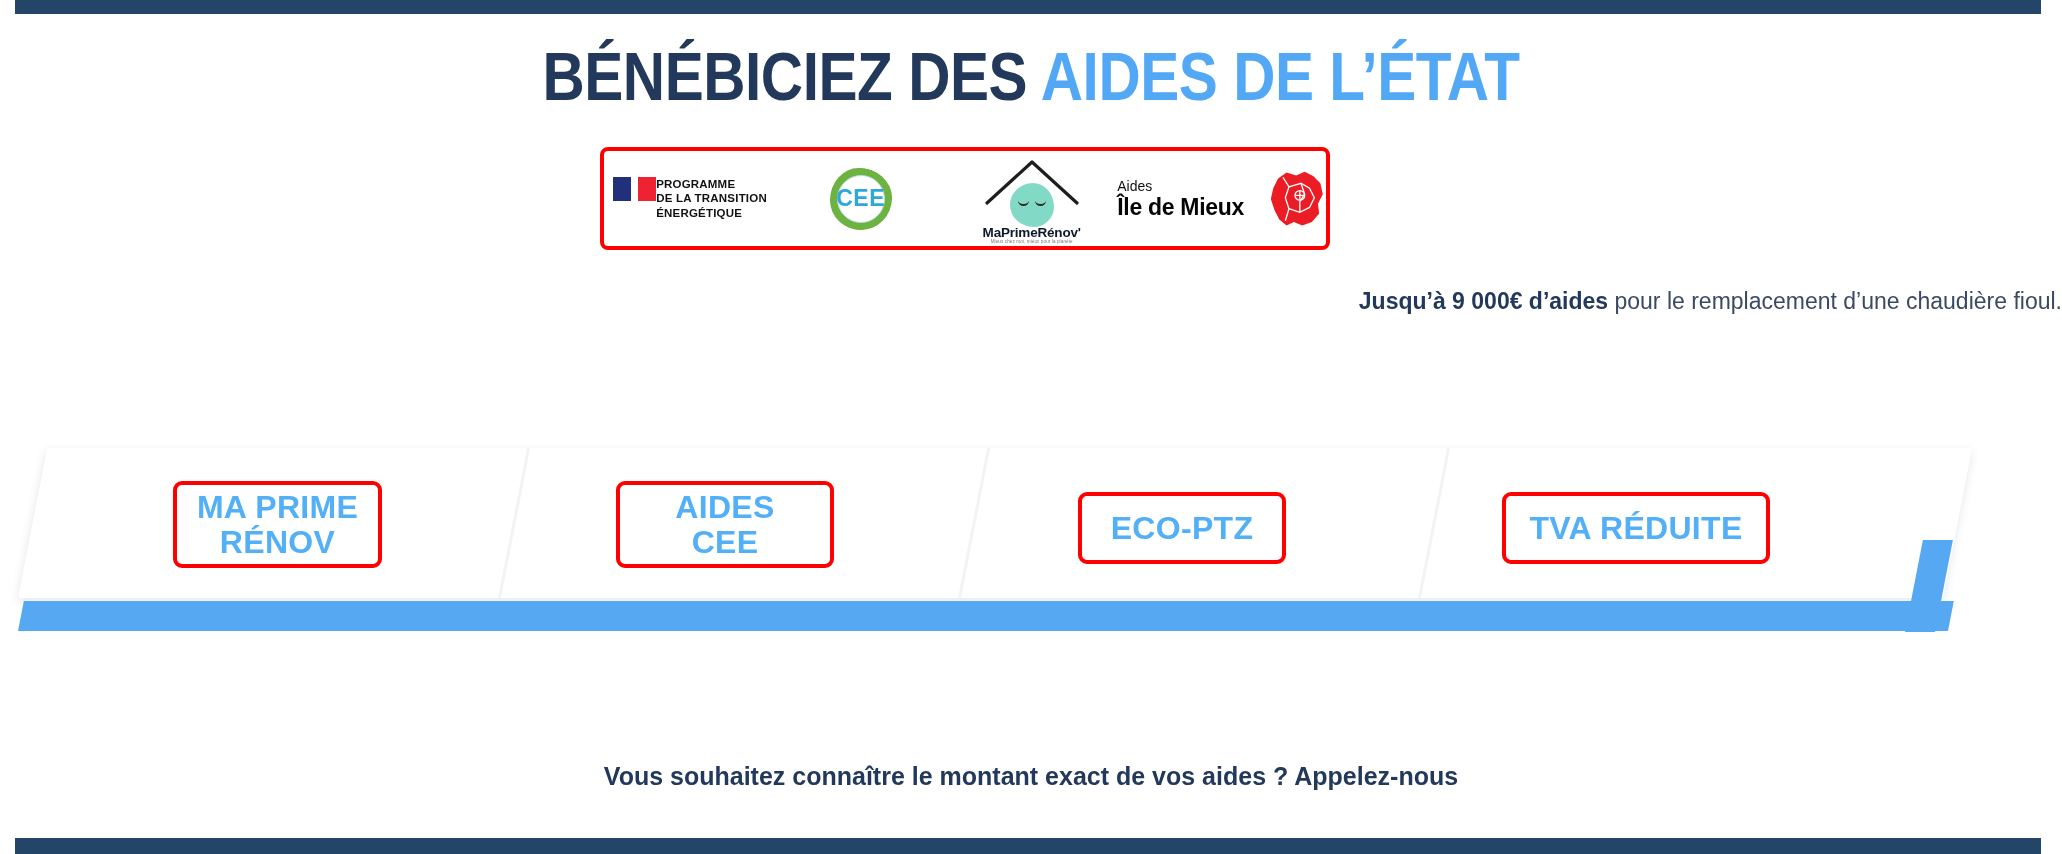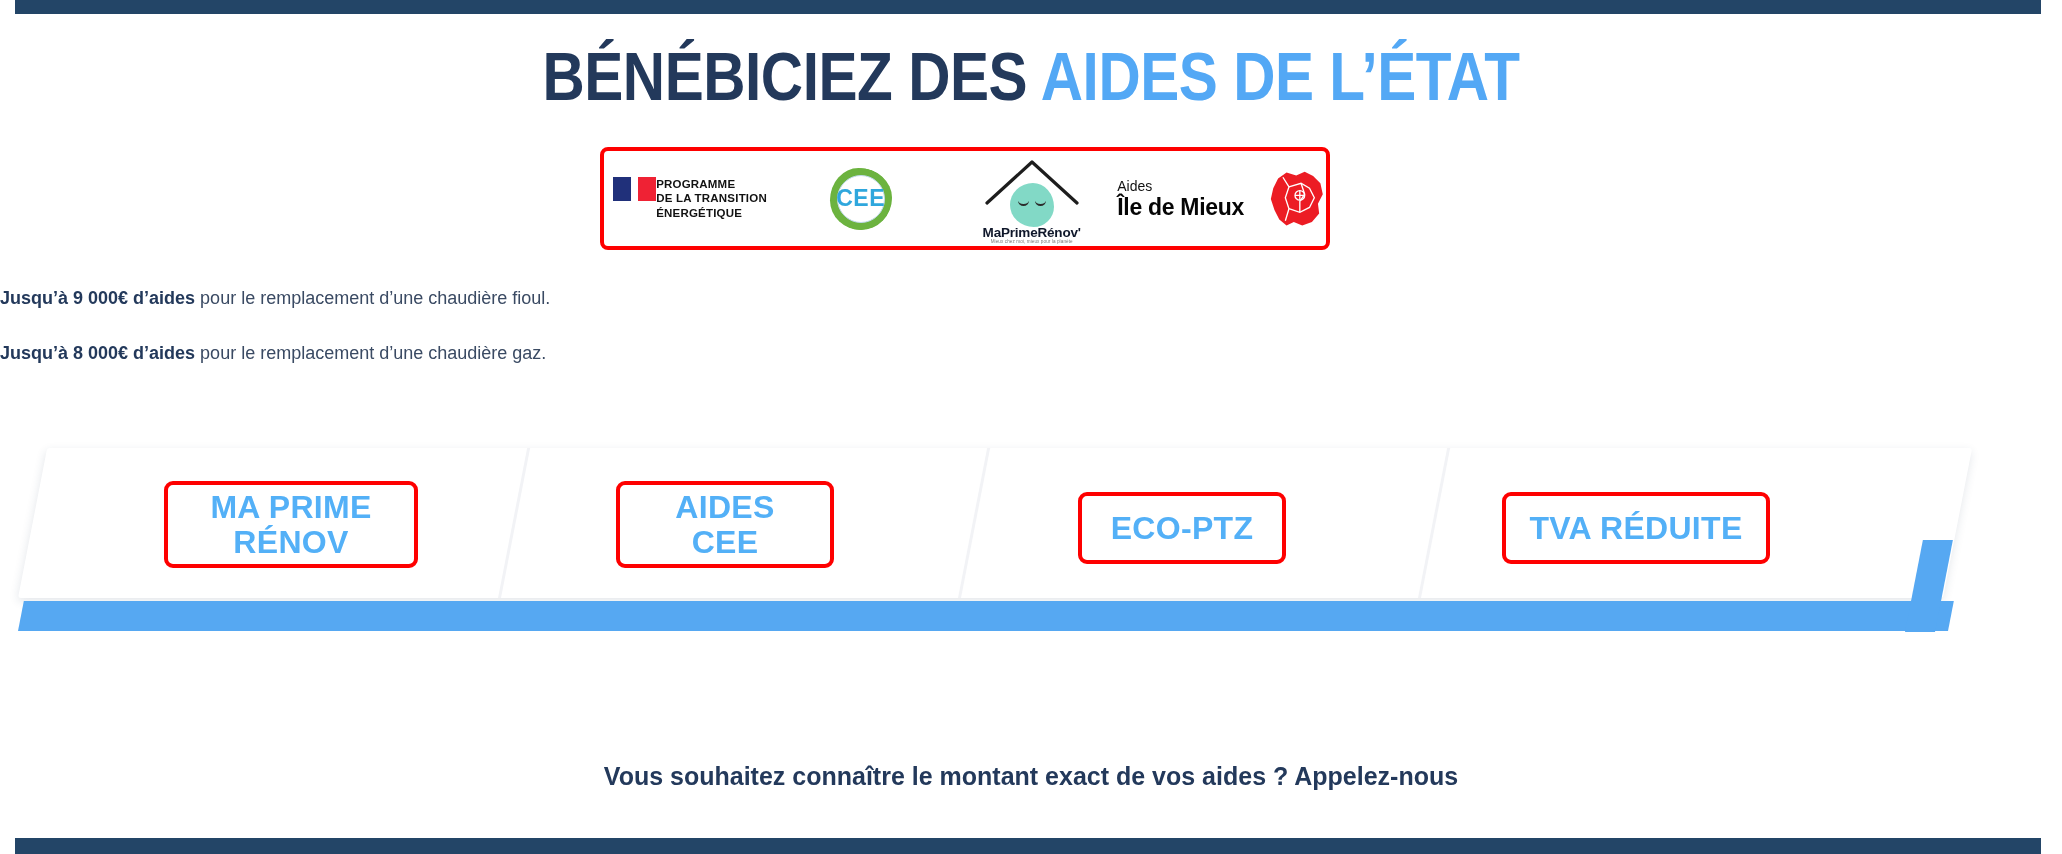--- a/index.html
+++ b/index.html
@@ -99,22 +99,22 @@
 
   
   .idf{display:flex;align-items:center;gap:20px;}
   .idf-txt{display:flex;flex-direction:column;align-items:flex-start;line-height:1;}
   .idf-txt .small{font-size:14px;color:#111;margin-bottom:3px;}
   .idf-txt .big{font-size:23px;font-weight:700;color:#050505;white-space:nowrap;letter-spacing:-.3px;}
   .idf-map{width:62px;height:58px;}
 
   
   .aidline{
-    position:absolute;width:2062px;text-align:left;
-    font-size:18px;color:#3a4a63;white-space:nowrap;
+    position:absolute;width:2062px;text-align:right;
+    font-size:23px;color:#3a4a63;white-space:nowrap;
   }
   .aidline b{color:#23395b;font-weight:700;}
   .aidline.l1{left:0;top:288px;}
   .aidline.l2{left:0;top:343px;}
 
   
   .ribbon{position:absolute;left:0px;top:448px;width:2062px;height:220px;}
   .panel{
     position:absolute;left:18px;top:0px;width:1925px;height:150px;
     background:#ffffff;
@@ -231,36 +231,33 @@
           </g>
         </svg>
       </div>
     </div>
 
   </div>
 
   <div class="aidline l1">
     <b>Jusqu’à 9 000€ d’aides</b><span> pour le remplacement d’une chaudière fioul.</span>
   </div>
-  <div class="aidline l2">
-    <b>Jusqu’à 8 000€ d’aides</b><span> pour le remplacement d’une chaudière gaz.</span>
-  </div>
 
   <div class="ribbon">
 
     <div class="panel">
       <div class="sep" style="left:480px;"></div>
       <div class="sep" style="left:940px;"></div>
       <div class="sep" style="left:1400px;"></div>
     </div>
 
     <div class="bluebar"></div>
     <div class="bluebar-tail"></div>
 
-    <div class="aidbox" style="left:164px;top:33px;width:254px;height:87px;">
+    <div class="aidbox" style="left:173px;top:33px;width:209px;height:87px;">
       <span>
         <span>MA PRIME</span><br><span>RÉNOV</span>
       </span>
     </div>
 
     <div class="aidbox" style="left:616px;top:33px;width:218px;height:87px;">
       <span>
         <span>AIDES</span><br><span>CEE</span>
       </span>
     </div>

